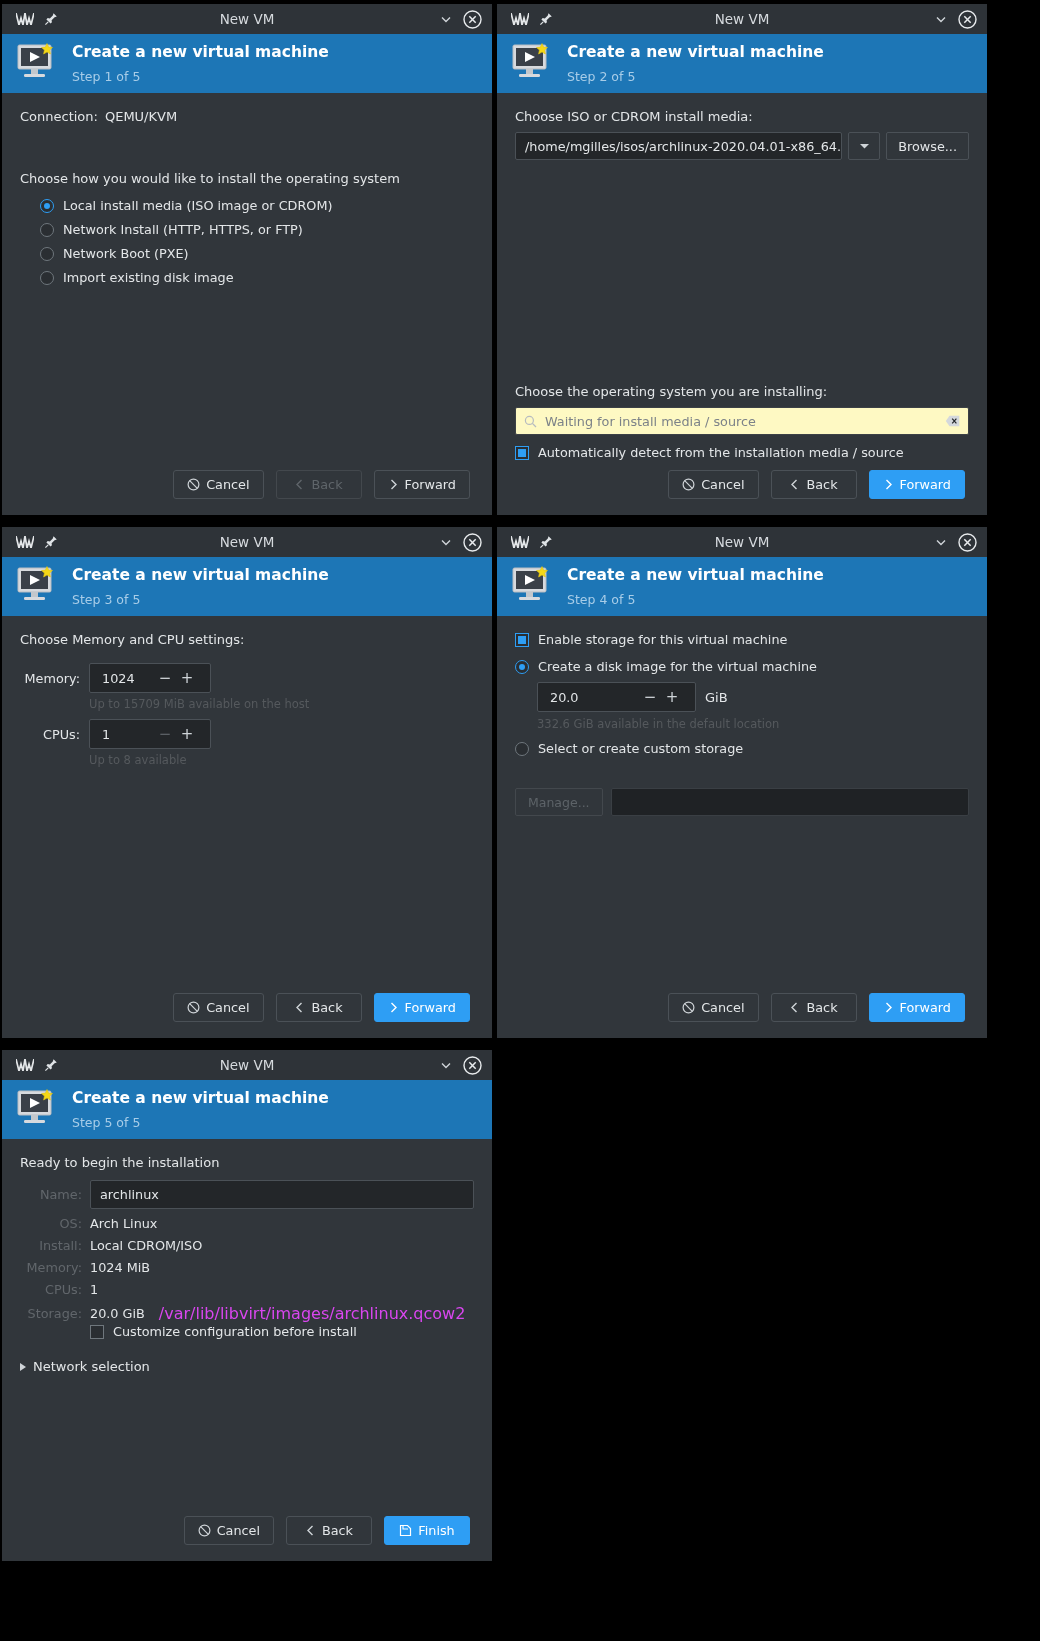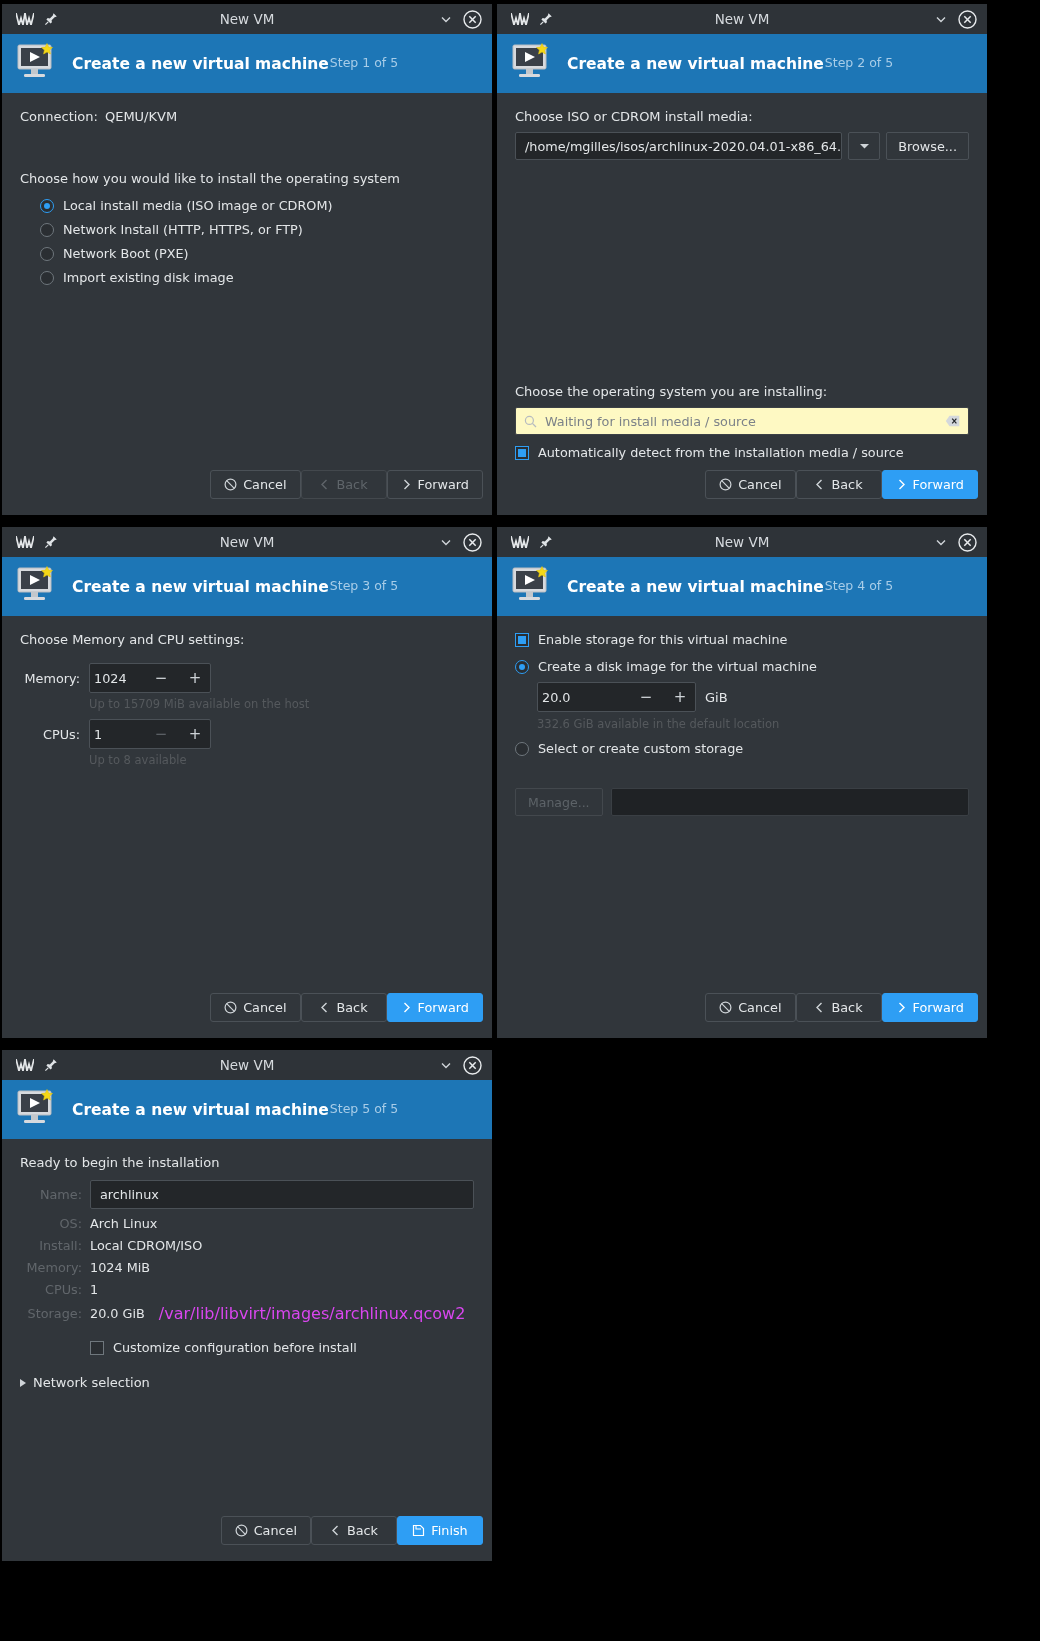--- a/index.html
+++ b/index.html
@@ -62,21 +62,21 @@
   .banner {
     background: #1d76b6;
     height: 59px;
     display: flex;
     align-items: center;
     padding: 0 14px;
     gap: 14px;
     flex: none;
   }
   .banner-icon { width: 42px; height: 40px; flex: none; }
-  .banner-text { display: flex; flex-direction: row; justify-content: space-between; gap: 1px; }
+  .banner-text { display: flex; flex-direction: column; justify-content: space-between; gap: 8px; }
   .banner-title { font-size: 15.5px; font-weight: bold; color: #ffffff; }
   .banner-sub { font-size: 12.5px; color: #a8cde8; }
 
   
   .body {
     flex: 1;
     padding: 16px 18px 0 18px;
     display: flex;
     flex-direction: column;
     position: relative;
@@ -155,21 +155,21 @@
     background: #fef9c3; border: 1px solid #3c4146; border-radius: 2px;
     height: 28px; display: flex; align-items: center; gap: 8px;
     padding: 0 8px;
   }
   .search-ph { font-size: 12.8px; color: #7c8288; flex: 1; }
 
   
   .spin {
     background: #232629; border: 1px solid #4b5157; border-radius: 2px;
     height: 30px; display: flex; align-items: center;
-    padding: 0 4px; gap: 12px;
+    padding: 0 12px; gap: 0;
   }
   .spin-val { font-size: 12.8px; color: #e3e6e8; flex: 1; }
   .spin-btn {
     width: 22px; text-align: center; font-size: 15px; color: #cfd4d8;
     user-select: none; line-height: 1;
   }
   .spin-btn.dim2 { color: #5d6368; }
 
   .field-label { font-size: 12.8px; color: #e3e6e8; text-align: right; }
   .hint { font-size: 11.5px; color: #55595d; }
@@ -190,22 +190,22 @@
   .sum-row { display: flex; align-items: center; gap: 8px; margin-top: 7px; }
   .sum-label { width: 62px; text-align: right; font-size: 12.8px; color: #61666b; flex: none; }
   .sum-val { font-size: 12.8px; color: #e3e6e8; }
   .sum-path { font-size: 16px; color: #d946ef; margin-left: 6px; }
 
   .expander { display: flex; align-items: center; gap: 7px; }
   .tri { width: 0; height: 0; border-left: 6px solid #cfd4d8; border-top: 4px solid transparent; border-bottom: 4px solid transparent; }
 
   
   .footer {
-    display: flex; justify-content: flex-end; 
-    padding: 0 9px 16px 18px;
+    display: flex; justify-content: flex-end; gap: 12px;
+    padding: 0 22px 16px 18px;
   }
   .btn {
     height: 29px; min-width: 86px;
     border-radius: 3px;
     display: flex; align-items: center; justify-content: center; gap: 6px;
     font-size: 12.8px;
     border: 1px solid #4b5157;
     background: #31363b;
     color: #e3e6e8;
     padding: 0 13px;
@@ -696,21 +696,21 @@
       <div class="sum-row">
         <span class="sum-label">CPUs:</span>
         <span class="sum-val">1</span>
       </div>
       <div class="sum-row">
         <span class="sum-label">Storage:</span>
         <span class="sum-val">20.0 GiB</span>
         <span class="sum-path">/var/lib/libvirt/images/archlinux.qcow2</span>
       </div>
 
-      <div class="cb-row" style="margin-top:17px;margin-left:70px;">
+      <div class="cb-row" style="margin-top:1px;margin-left:70px;">
         <span class="cbox off"></span>
         <span class="radio-label">Customize configuration before install</span>
       </div>
 
       <div class="expander mt20">
         <span class="tri"></span>
         <span class="txt">Network selection</span>
       </div>
 
       <div class="spacer"></div>

